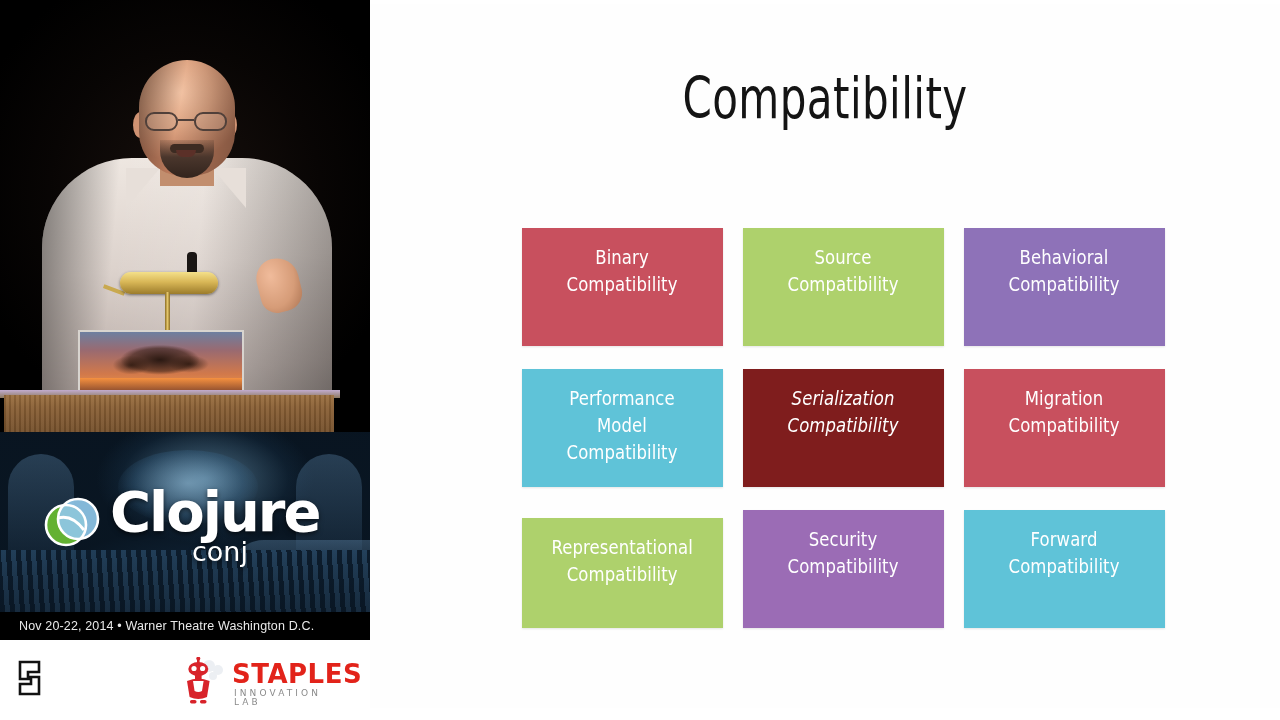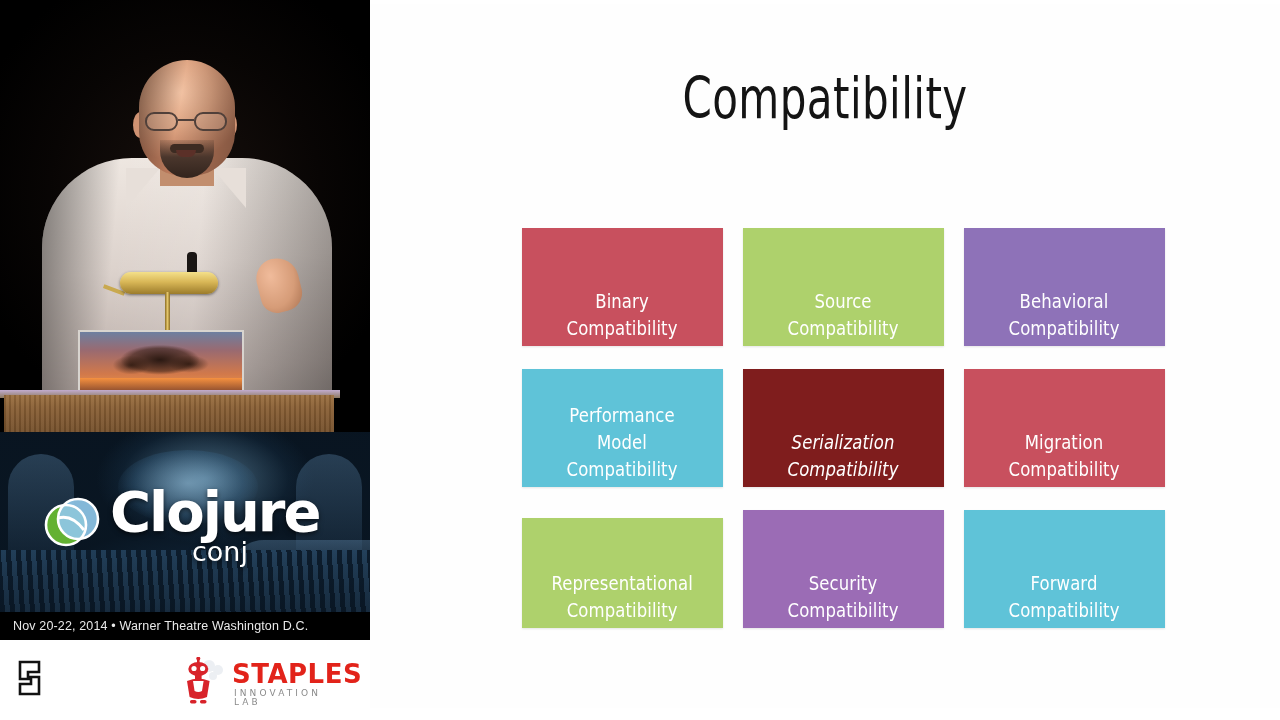--- a/index.html
+++ b/index.html
@@ -168,21 +168,21 @@
     font-size:56px; letter-spacing:-2px; color:#fff; line-height:56px;
     text-shadow:0 2px 5px rgba(0,0,0,.6);
   }
   .logo-conj {
     position:absolute; left:148px; top:50px;
     font-family:"DejaVu Sans", sans-serif;
     font-size:27px; color:#fff; line-height:27px;
     text-shadow:0 2px 5px rgba(0,0,0,.6);
   }
   #conj-caption {
-    position:absolute; left:0; top:612px; width:370px; height:36px;
+    position:absolute; left:6px; top:612px; width:370px; height:36px;
     background:#000; color:#e9e9e9;
     font-size:12.5px; line-height:28px; padding-left:13px;
     letter-spacing:.15px; white-space:nowrap;
   }
 
   
   #sponsor-bar {
     position:absolute; left:0; top:640px; width:370px; height:80px;
     background:#fff;
   }
@@ -218,27 +218,27 @@
   }
   #card-grid {
     position:absolute; left:152px; top:224px;
     width:644px;
     display:grid;
     grid-template-columns:repeat(3, 201px);
     grid-template-rows:repeat(3, 118px);
     column-gap:20px; row-gap:23px;
   }
   .card {
-    display:flex; align-items:flex-end; justify-content:center;
+    display:flex; align-items:flex-start; justify-content:center;
     text-align:center;
     color:#fff;
     font-family:"DejaVu Sans Condensed","Liberation Sans Narrow","Liberation Sans", sans-serif;
     font-size:19.5px; line-height:27px; font-weight:400;
     letter-spacing:.1px;
-    padding:4px 8px;
+    padding:16px 8px;
     box-shadow:0 1px 2px rgba(0,0,0,.10);
   }
   .card span { display:block; transform:scaleX(.94); }
 </style>
 </head>
 <body>
 
 <div id="stage">
 
   <div id="left-panel">

